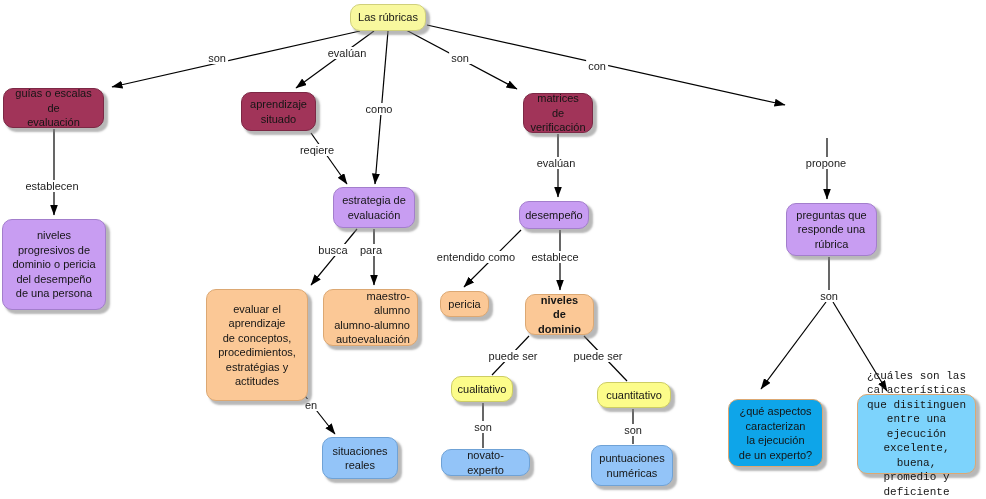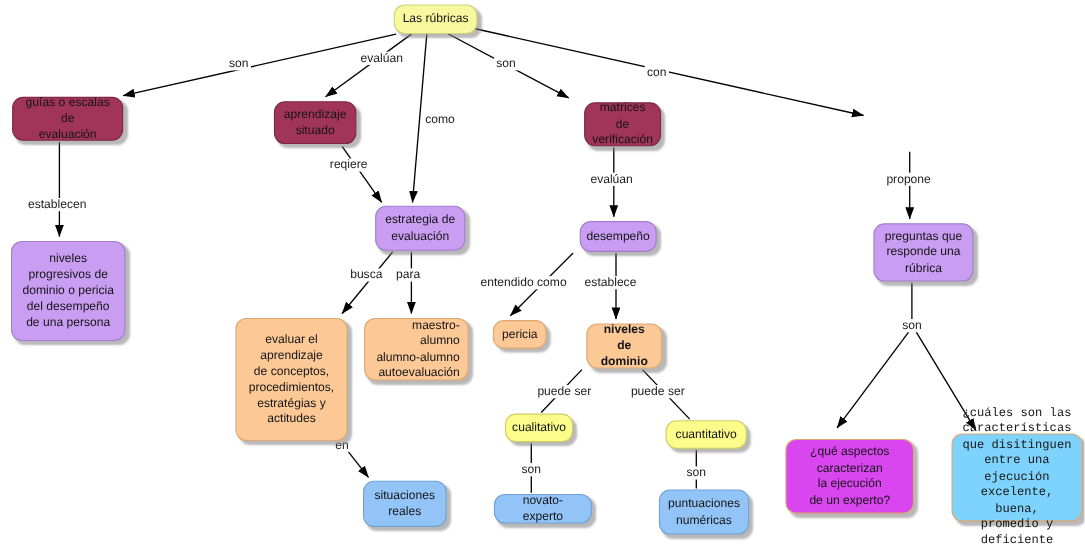--- a/index.html
+++ b/index.html
@@ -8,21 +8,20 @@
     font-family:"Liberation Sans",sans-serif;overflow:hidden;
   }
   svg.wires{position:absolute;left:0;top:0;z-index:1;}
   .node{
     position:absolute;z-index:3;display:flex;align-items:center;justify-content:center;
     text-align:center;white-space:pre-line;border-radius:10px;
     font-size:11px;line-height:14.5px;color:#151515;
     padding:2px 7px;box-sizing:border-box;
     border:1px solid transparent;
     box-shadow:3.5px 3.5px 2px rgba(125,125,125,0.55);
-    margin-left:8px;
   }
   .lbl{
     position:absolute;z-index:2;transform:translate(-50%,-50%);
     background:#ffffff;padding:0 2px;font-size:11px;color:#1c1c1c;white-space:nowrap;
   }
 </style>
 </head>
 <body>
 
 <div class="canvas" id="canvas" style="background: rgb(255, 255, 255);">
@@ -51,21 +50,21 @@
       <line x1="483" y1="403" x2="483" y2="448" stroke="#000000" stroke-width="1.2"></line>
       <line x1="633" y1="409" x2="633" y2="444" stroke="#000000" stroke-width="1.2"></line>
       <line x1="829" y1="257" x2="829" y2="291" stroke="#000000" stroke-width="1.2"></line>
       <line x1="826" y1="302" x2="761" y2="389" stroke="#000000" stroke-width="1.2" marker-end="url(#arr)"></line>
       <line x1="833" y1="302" x2="887" y2="391" stroke="#000000" stroke-width="1.2" marker-end="url(#arr)"></line>
     </svg>
     <div class="lbl" style="left: 217px; top: 58px;">son</div>
     <div class="lbl" style="left: 347px; top: 53px;">evalúan</div>
     <div class="lbl" style="left: 460px; top: 58px;">son</div>
     <div class="lbl" style="left: 597px; top: 66px;">con</div>
-    <div class="lbl" style="left: 400px; top: 109px;">como</div>
+    <div class="lbl" style="left: 379px; top: 109px;">como</div>
     <div class="lbl" style="left: 317px; top: 150px;">reqiere</div>
     <div class="lbl" style="left: 52px; top: 186px;">establecen</div>
     <div class="lbl" style="left: 556px; top: 163px;">evalúan</div>
     <div class="lbl" style="left: 826px; top: 163px;">propone</div>
     <div class="lbl" style="left: 333px; top: 250px;">busca</div>
     <div class="lbl" style="left: 371px; top: 250px;">para</div>
     <div class="lbl" style="left: 476px; top: 257px;">entendido como</div>
     <div class="lbl" style="left: 555px; top: 257px;">establece</div>
     <div class="lbl" style="left: 829px; top: 296px;">son</div>
     <div class="lbl" style="left: 311px; top: 405px;">en</div>
@@ -103,21 +102,21 @@
     <div class="node" style="left: 440px; top: 291px; width: 49px; height: 26px; background: rgb(251, 200, 150); border-color: rgb(220, 168, 115); color: rgb(21, 21, 21);">pericia</div>
     <div class="node" style="left: 525px; top: 294px; width: 69px; height: 41px; background: rgb(251, 200, 150); border-color: rgb(220, 168, 115); color: rgb(21, 21, 21); font-weight: bold;">niveles de
 dominio</div>
     <div class="node" style="left: 451px; top: 376px; width: 62px; height: 26px; background: rgb(252, 252, 138); border-color: rgb(205, 205, 99); color: rgb(21, 21, 21);">cualitativo</div>
     <div class="node" style="left: 597px; top: 382px; width: 74px; height: 26px; background: rgb(252, 252, 138); border-color: rgb(205, 205, 99); color: rgb(21, 21, 21);">cuantitativo</div>
     <div class="node" style="left: 322px; top: 437px; width: 76px; height: 42px; background: rgb(147, 196, 248); border-color: rgb(111, 162, 214); color: rgb(21, 21, 21);">situaciones
 reales</div>
     <div class="node" style="left: 441px; top: 449px; width: 89px; height: 27px; background: rgb(147, 196, 248); border-color: rgb(111, 162, 214); color: rgb(21, 21, 21);">novato-experto</div>
     <div class="node" style="left: 591px; top: 445px; width: 82px; height: 41px; background: rgb(147, 196, 248); border-color: rgb(111, 162, 214); color: rgb(21, 21, 21);">puntuaciones
 numéricas</div>
-    <div class="node" style="left: 706px; top: 399px; width: 117px; height: 68px; background: #d946ef; border-color: rgb(220, 168, 115); color: rgb(21, 21, 21);">¿qué aspectos
+    <div class="node" style="left: 728px; top: 399px; width: 95px; height: 68px; background: #0ea5e9; border-color: rgb(220, 168, 115); color: rgb(21, 21, 21);">¿qué aspectos
 caracterizan
 la ejecución
 de un experto?</div>
     <div class="node" style="left: 857px; top: 394px; width: 119px; height: 80px; background: #7dd3fc; border-color: rgb(220, 168, 115); color: rgb(21, 21, 21); font-family: Liberation Mono, monospace;">¿cuáles son las
 características
 que disitinguen
 entre una ejecución
 excelente, buena,
 promedio y deficiente</div>
   </div>

